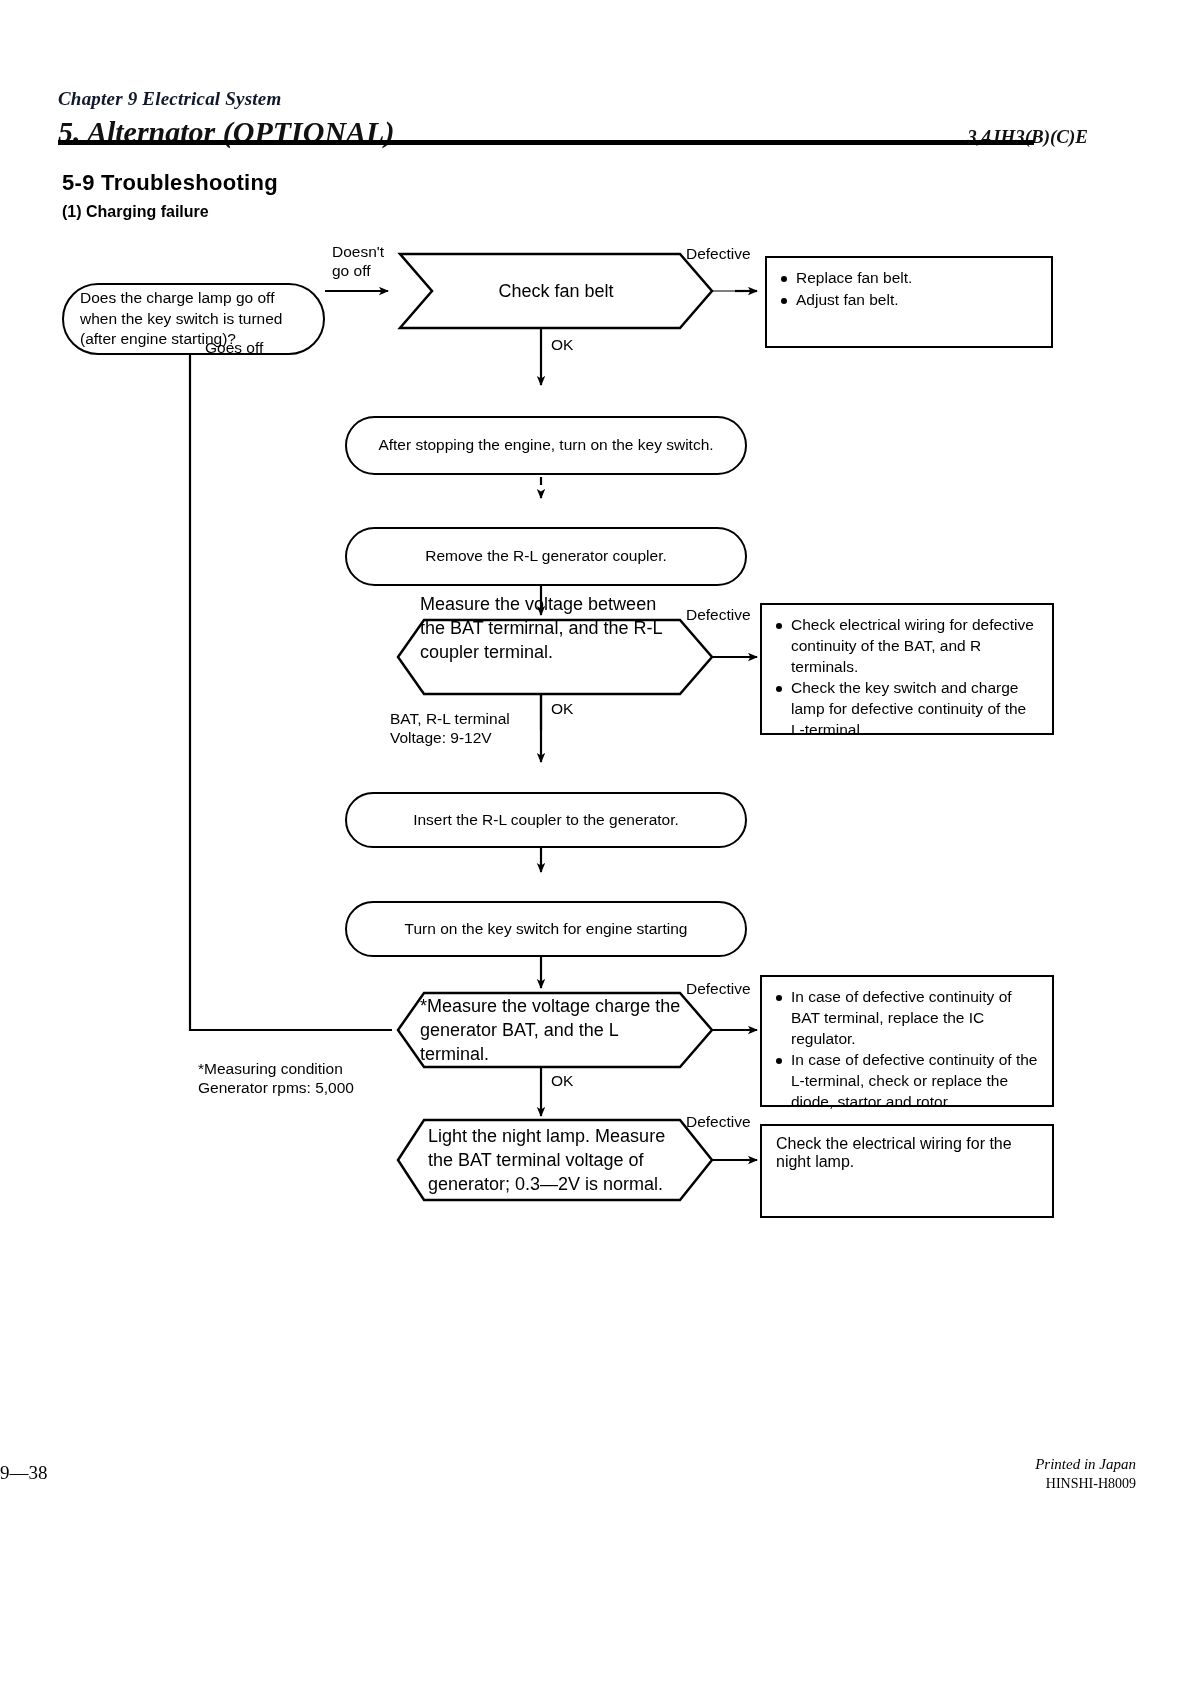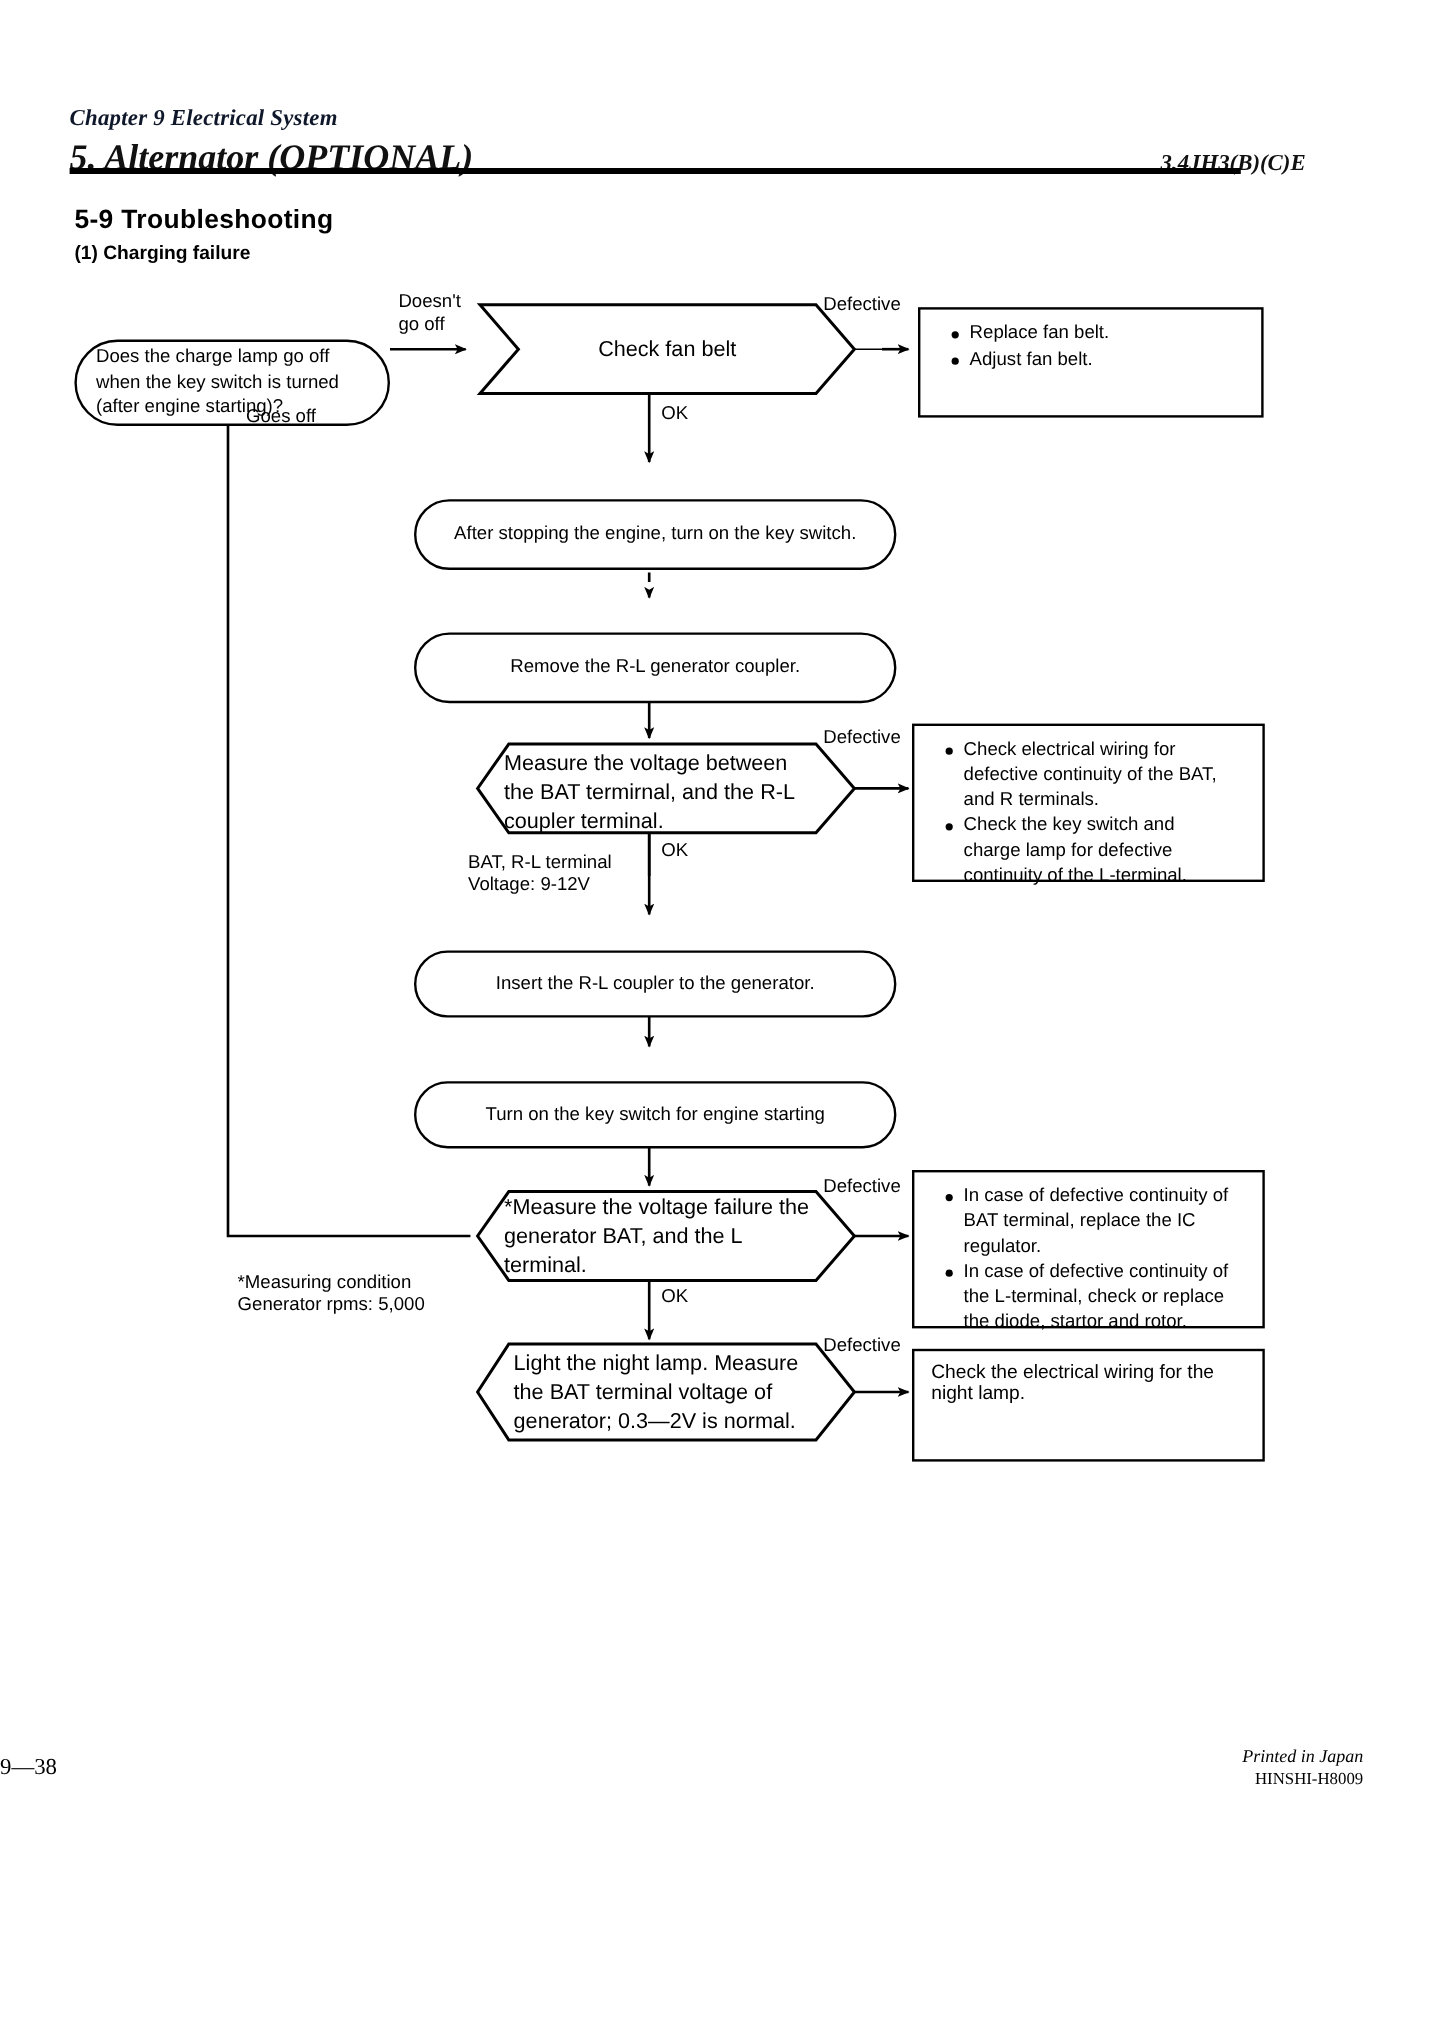--- a/index.html
+++ b/index.html
@@ -121,21 +121,21 @@
   }
 
   .bullets {
     margin: 0;
     padding: 0;
     list-style: none;
   }
   .bullets li {
     position: relative;
     padding-left: 15px;
-    margin: 1px 12px;
+    margin: 1px 0;
     font-size: 15.5px;
     line-height: 1.34;
   }
   .bullets li::before {
     content: "";
     position: absolute;
     left: 0;
     top: 8px;
     width: 6px;
     height: 6px;
@@ -264,21 +264,21 @@
   </div>
 
   <div class="node stadium center" style="left:345px; top:388px; width:402px; height:59px;">
     <span>After stopping the engine, turn on the key switch.</span>
   </div>
 
   <div class="node stadium center" style="left:345px; top:499px; width:402px; height:59px;">
     <span>Remove the R-L generator coupler.</span>
   </div>
 
-  <div class="hex-label" style="left:420px; top:620px; width:262px; height:80px;">
+  <div class="hex-label" style="left:420px; top:588px; width:262px; height:80px;">
     <span>Measure the voltage between the BAT termirnal, and the R-L coupler terminal.</span>
   </div>
 
   <div class="rectbox" style="position:absolute; left:760px; top:603px; width:264px; height:110px;">
     <ul class="bullets">
       <li>Check electrical wiring for defective continuity of the BAT, and R terminals.</li>
       <li>Check the key switch and charge lamp for defective continuity of the L-terminal.</li>
     </ul>
   </div>
 
@@ -287,21 +287,21 @@
 
   <div class="node stadium center" style="left:345px; top:764px; width:402px; height:56px;">
     <span>Insert the R-L coupler to the generator.</span>
   </div>
 
   <div class="node stadium center" style="left:345px; top:873px; width:402px; height:56px;">
     <span>Turn on the key switch for engine starting</span>
   </div>
 
   <div class="hex-label" style="left:420px; top:993px; width:262px; height:74px;">
-    <span>*Measure the voltage failure the generator BAT, and the L terminal.</span>
+    <span>*Measure the voltage charge the generator BAT, and the L terminal.</span>
   </div>
 
   <div class="rectbox" style="position:absolute; left:760px; top:975px; width:264px; height:110px;">
     <ul class="bullets">
       <li>In case of defective continuity of BAT terminal, replace the IC regulator.</li>
       <li>In case of defective continuity of the  L-terminal, check or replace the diode, startor and rotor.</li>
     </ul>
   </div>
 
   <div class="edge-label" style="left:198px; top:1060px;">*Measuring condition

